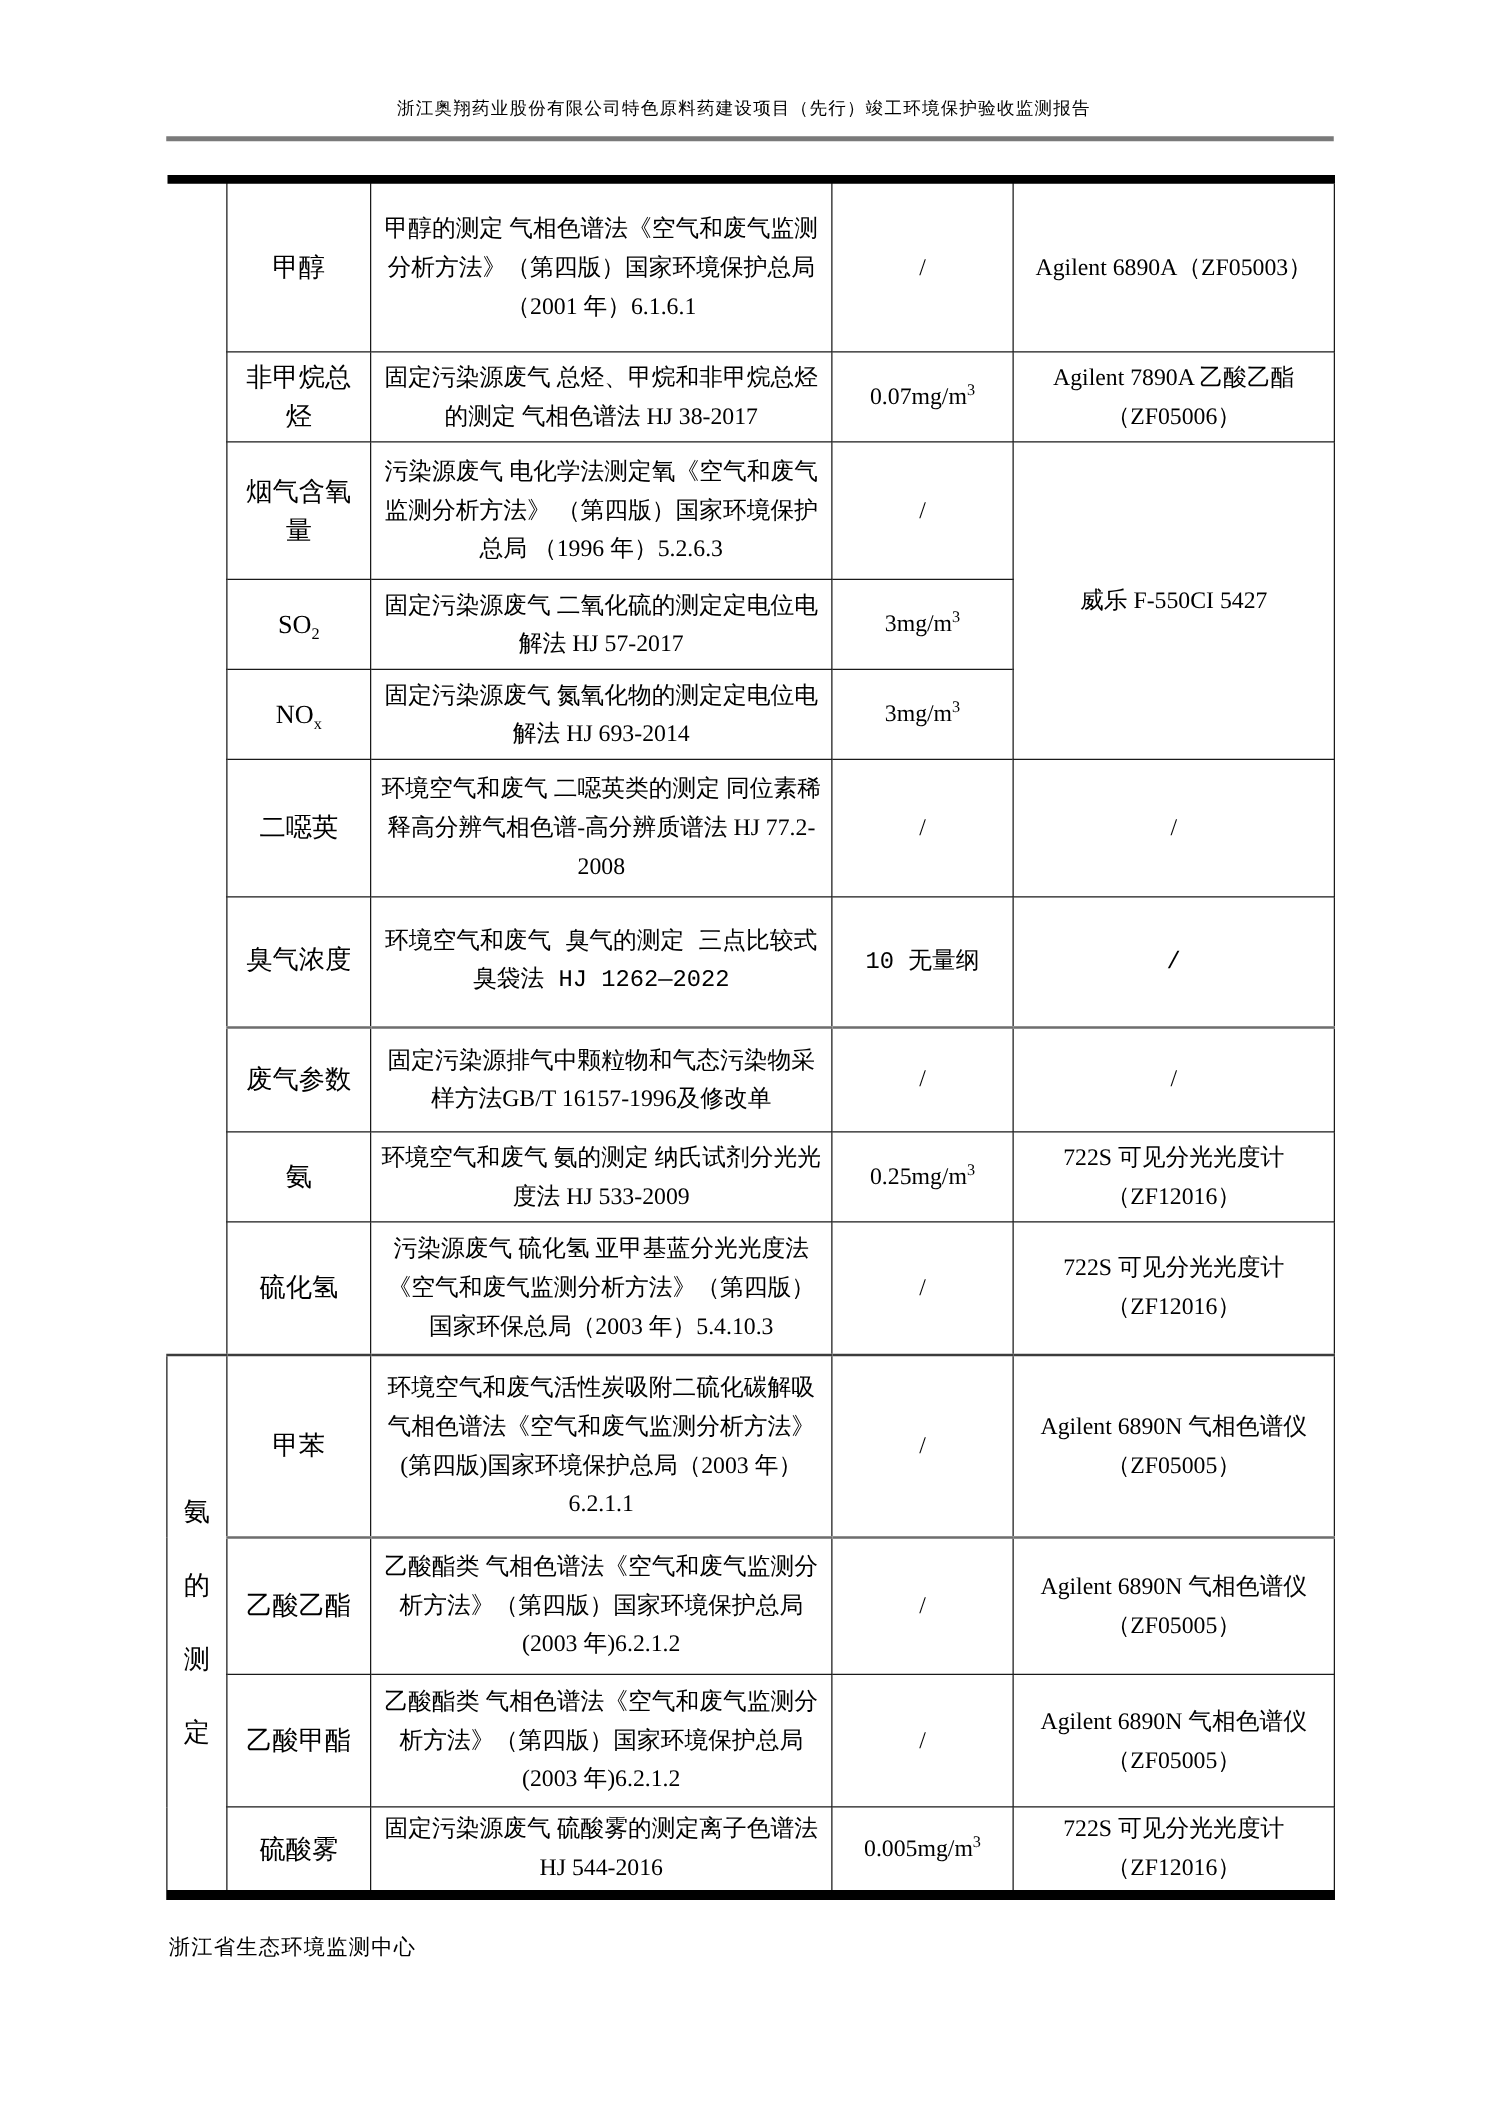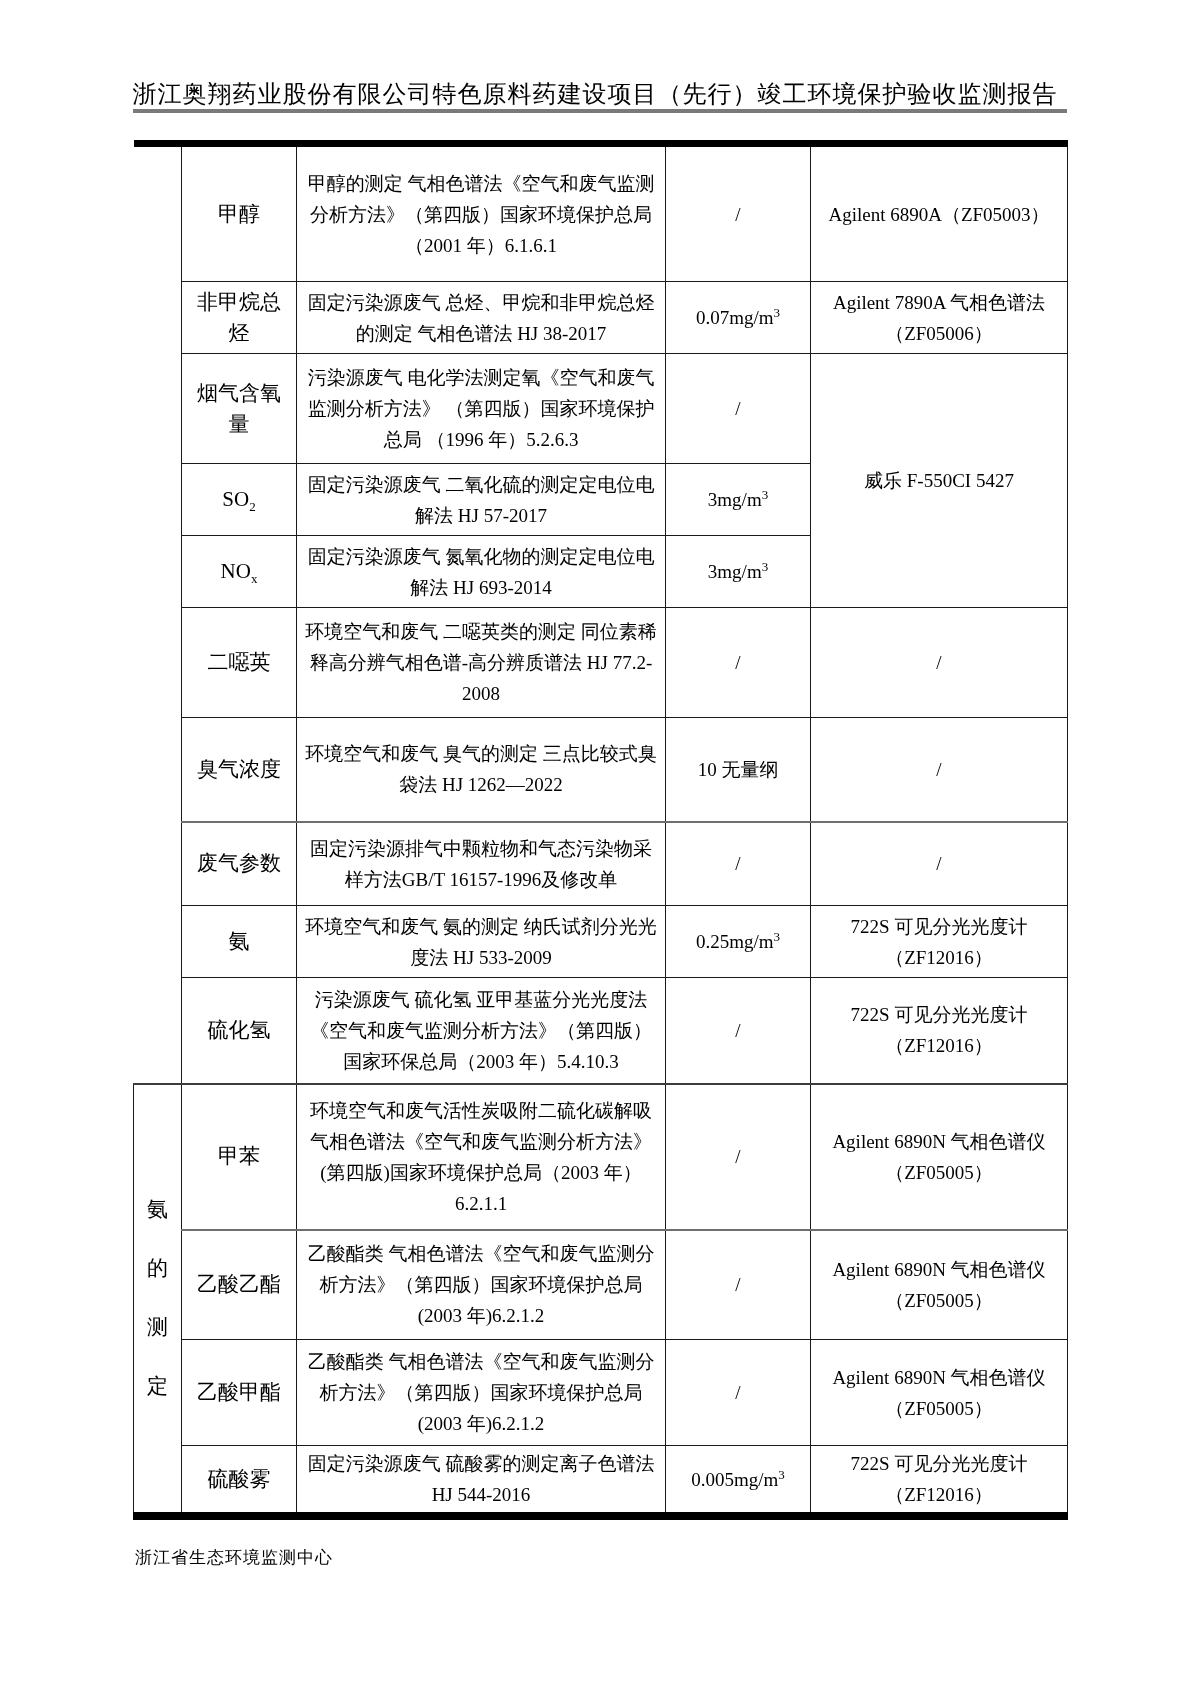--- a/index.html
+++ b/index.html
@@ -6,21 +6,21 @@
   .page {
     position:relative;
     width:1190px; height:1683px;
     background:#ffffff;
     font-family:"Liberation Serif","DejaVu Serif",serif;
     color:#000000;
     overflow:hidden;
   }
   .header-title {
     position:absolute; top:78px; left:0; width:100%;
-    text-align:center; font-size:24px; letter-spacing:1px;
+    text-align:center; font-size:14px; letter-spacing:1px;
     white-space:nowrap;
   }
   .header-rule {
     position:absolute; top:109px; left:133px; width:934px; height:4px;
     background:#7a7a7a;
   }
   table.doc-table {
     position:absolute; top:140px; left:133px;
     width:934px;
     border-collapse:collapse; table-layout:fixed;
@@ -82,21 +82,21 @@
         <td class="param-cell">甲醇</td>
         <td>甲醇的测定 气相色谱法《空气和废气监测分析方法》（第四版）国家环境保护总局（2001 年）6.1.6.1</td>
         <td>/</td>
         <td>Agilent 6890A（ZF05003）</td>
       </tr>
 
       <tr style="height:72px;">
         <td class="param-cell">非甲烷总烃</td>
         <td>固定污染源废气 总烃、甲烷和非甲烷总烃的测定 气相色谱法 HJ 38-2017</td>
         <td><span>0.07mg/m</span><sup>3</sup></td>
-        <td>Agilent 7890A 气相色谱法（ZF05006）</td>
+        <td>Agilent 7890A 乙酸乙酯（ZF05006）</td>
       </tr>
 
       <tr style="height:110px;">
         <td class="param-cell">烟气含氧量</td>
         <td>污染源废气 电化学法测定氧《空气和废气监测分析方法》 （第四版）国家环境保护总局 （1996 年）5.2.6.3</td>
         <td>/</td>
         <td rowspan="3">威乐 F-550CI 5427</td>
       </tr>
 
       <tr style="height:72px;">
@@ -111,21 +111,21 @@
         <td><span>3mg/m</span><sup>3</sup></td>
       </tr>
 
       <tr style="height:110px;">
         <td class="param-cell">二噁英</td>
         <td>环境空气和废气 二噁英类的测定 同位素稀释高分辨气相色谱-高分辨质谱法 HJ 77.2-2008</td>
         <td>/</td>
         <td>/</td>
       </tr>
 
-      <tr style="height:104px;">
+      <tr style="height:104px;font-family:Liberation Mono, monospace;">
         <td class="param-cell">臭气浓度</td>
         <td>环境空气和废气 臭气的测定 三点比较式臭袋法 HJ 1262—2022</td>
         <td>10 无量纲</td>
         <td>/</td>
       </tr>
 
       <tr class="heavy-top" style="height:84px;">
         <td class="param-cell">废气参数</td>
         <td>固定污染源排气中颗粒物和气态污染物采样方法GB/T 16157-1996及修改单</td>
         <td>/</td>

